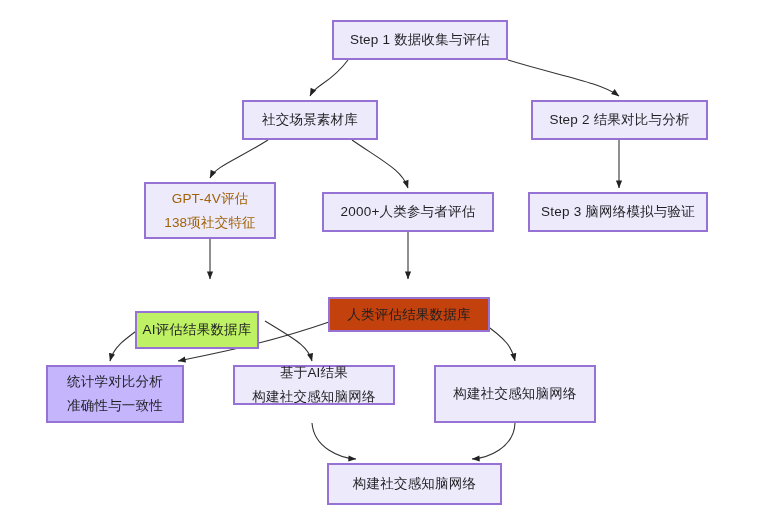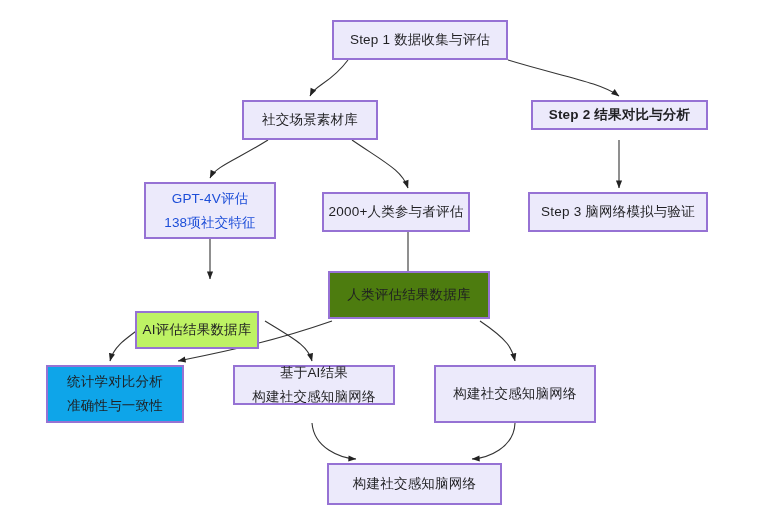--- a/index.html
+++ b/index.html
@@ -75,40 +75,40 @@
       </g>
   </svg>
 
   <div id="node-layer">
       <div class="node" style="left: 332px; top: 20px; width: 176px; height: 40px; background: rgb(236, 234, 251); border-color: rgb(150, 114, 212); color: rgb(31, 31, 34);">
         <span class="ln">Step 1 数据收集与评估</span>
       </div>
       <div class="node" style="left: 242px; top: 100px; width: 136px; height: 40px; background: rgb(236, 234, 251); border-color: rgb(150, 114, 212); color: rgb(31, 31, 34);">
         <span class="ln">社交场景素材库</span>
       </div>
-      <div class="node" style="left: 531px; top: 100px; width: 177px; height: 30px; background: rgb(236, 234, 251); border-color: rgb(150, 114, 212); color: rgb(31, 31, 34); font-weight: bold;">
+      <div class="node" style="left: 531px; top: 100px; width: 177px; height: 40px; background: rgb(236, 234, 251); border-color: rgb(150, 114, 212); color: rgb(31, 31, 34);">
         <span class="ln">Step 2 结果对比与分析</span>
       </div>
-      <div class="node" style="left: 144px; top: 182px; width: 132px; height: 57px; background: rgb(236, 234, 251); border-color: rgb(150, 114, 212); color: #1d4ed8;">
+      <div class="node" style="left: 144px; top: 182px; width: 132px; height: 57px; background: rgb(236, 234, 251); border-color: rgb(150, 114, 212); color: #a16207;">
         <span class="ln">GPT-4V评估</span>
         <span class="ln">138项社交特征</span>
       </div>
-      <div class="node" style="left: 322px; top: 192px; width: 148px; height: 40px; background: rgb(236, 234, 251); border-color: rgb(150, 114, 212); color: rgb(31, 31, 34);">
+      <div class="node" style="left: 322px; top: 192px; width: 172px; height: 40px; background: rgb(236, 234, 251); border-color: rgb(150, 114, 212); color: rgb(31, 31, 34);">
         <span class="ln">2000+人类参与者评估</span>
       </div>
       <div class="node" style="left: 528px; top: 192px; width: 180px; height: 40px; background: rgb(236, 234, 251); border-color: rgb(150, 114, 212); color: rgb(31, 31, 34);">
         <span class="ln">Step 3 脑网络模拟与验证</span>
       </div>
       <div class="node" style="left: 135px; top: 283px; width: 124px; height: 38px; background: #bef264; border-color: rgb(150, 114, 212); color: rgb(31, 31, 34); margin-top: 28px;">
         <span class="ln">AI评估结果数据库</span>
       </div>
-      <div class="node" style="left: 328px; top: 271px; width: 162px; height: 48px; background: #4d7c0f; border-color: rgb(150, 114, 212); color: rgb(31, 31, 34);">
+      <div class="node" style="left: 328px; top: 297px; width: 162px; height: 35px; background: #c2410c; border-color: rgb(150, 114, 212); color: rgb(31, 31, 34);">
         <span class="ln">人类评估结果数据库</span>
       </div>
-      <div class="node" style="left: 46px; top: 365px; width: 138px; height: 58px; background: #0ea5e9; border-color: rgb(150, 114, 212); color: rgb(31, 31, 34);">
+      <div class="node" style="left: 46px; top: 365px; width: 138px; height: 58px; background: #c4b5fd; border-color: rgb(150, 114, 212); color: rgb(31, 31, 34);">
         <span class="ln">统计学对比分析</span>
         <span class="ln">准确性与一致性</span>
       </div>
       <div class="node" style="left: 233px; top: 365px; width: 162px; height: 40px; background: rgb(236, 234, 251); border-color: rgb(150, 114, 212); color: rgb(31, 31, 34);">
         <span class="ln">基于AI结果</span>
         <span class="ln">构建社交感知脑网络</span>
       </div>
       <div class="node" style="left: 434px; top: 365px; width: 162px; height: 58px; background: rgb(236, 234, 251); border-color: rgb(150, 114, 212); color: rgb(31, 31, 34);">
         <span class="ln">构建社交感知脑网络</span>
       </div>

